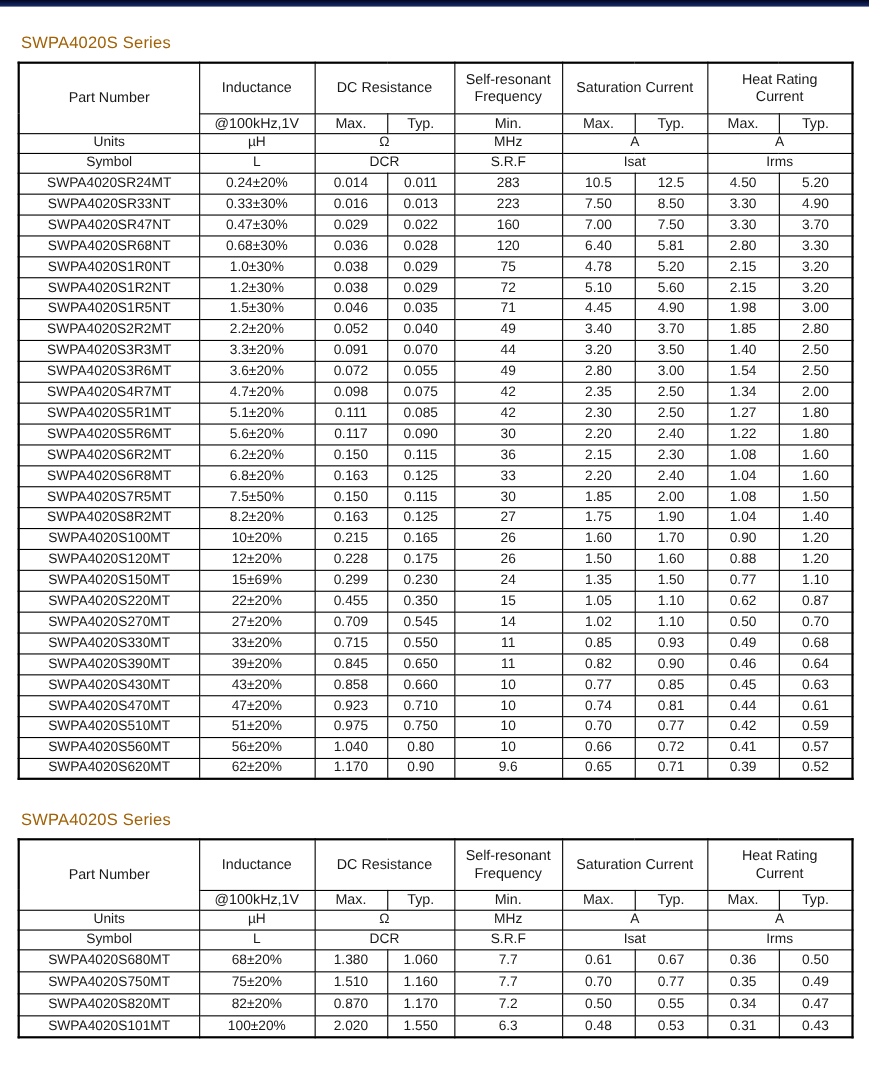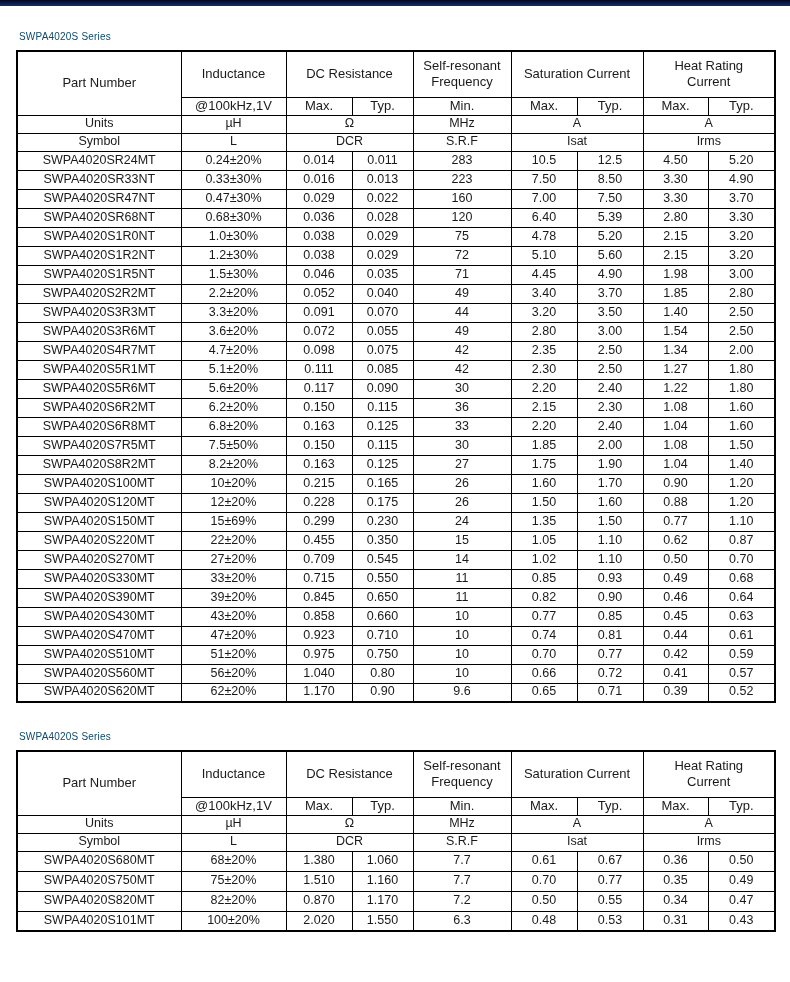--- a/index.html
+++ b/index.html
@@ -10,24 +10,24 @@
     font-family: "Liberation Sans", sans-serif;
     color: #1a1a1a;
     overflow: hidden;
   }
   .top-bar {
     width: 100%; height: 6px;
     background: linear-gradient(#02061e 0%, #0a1747 45%, #1b2c66 100%);
   }
   .content { padding: 0 16px; }
   .section-title {
-    font-size: 10px;
+    font-size: 15px;
     font-weight: 400;
     margin: 25px 0 8px 3px;
-    color: #0c4a6e;
+    color: #a16207;
     letter-spacing: 0.2px;
   }
   .section-title.second { margin-top: 28px; }
   table.spec {
     border-collapse: collapse;
     table-layout: fixed;
     width: 758px;
     border: 2px solid #000;
   }
   table.spec th, table.spec td {
@@ -145,21 +145,21 @@
           <td>3.30</td>
           <td>3.70</td>
         </tr>
         <tr>
           <td>SWPA4020SR68NT</td>
           <td>0.68±30%</td>
           <td>0.036</td>
           <td>0.028</td>
           <td>120</td>
           <td>6.40</td>
-          <td>5.39</td>
+          <td>5.81</td>
           <td>2.80</td>
           <td>3.30</td>
         </tr>
         <tr>
           <td>SWPA4020S1R0NT</td>
           <td>1.0±30%</td>
           <td>0.038</td>
           <td>0.029</td>
           <td>75</td>
           <td>4.78</td>

